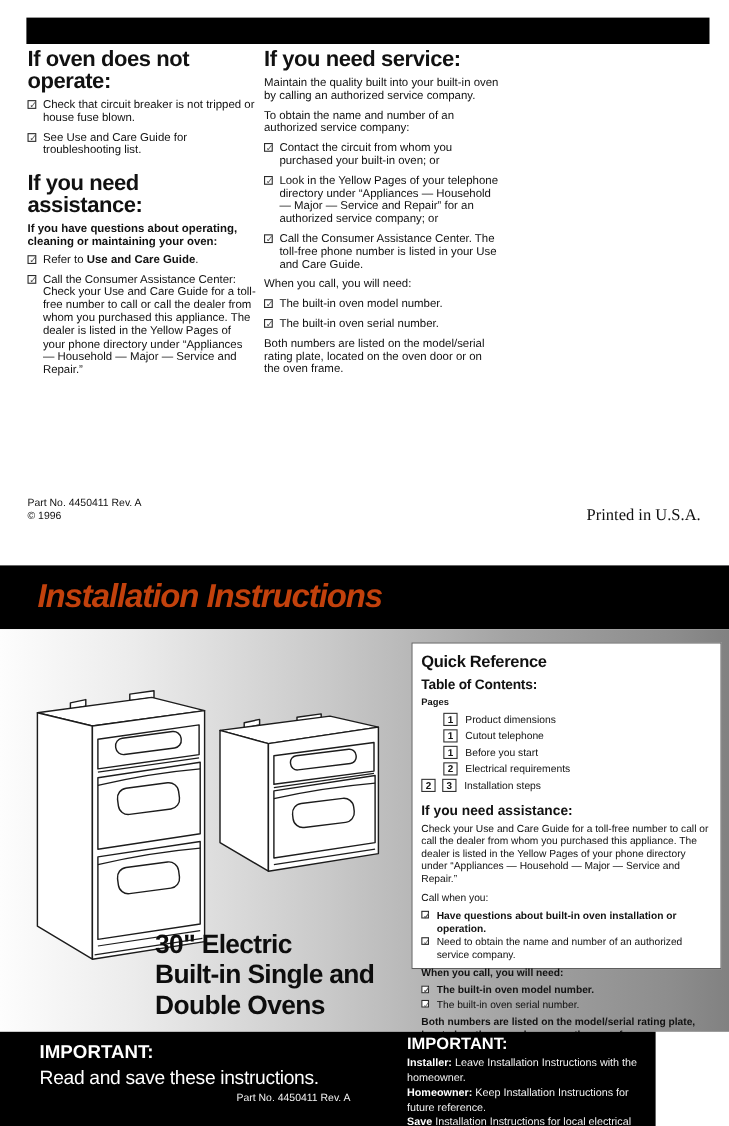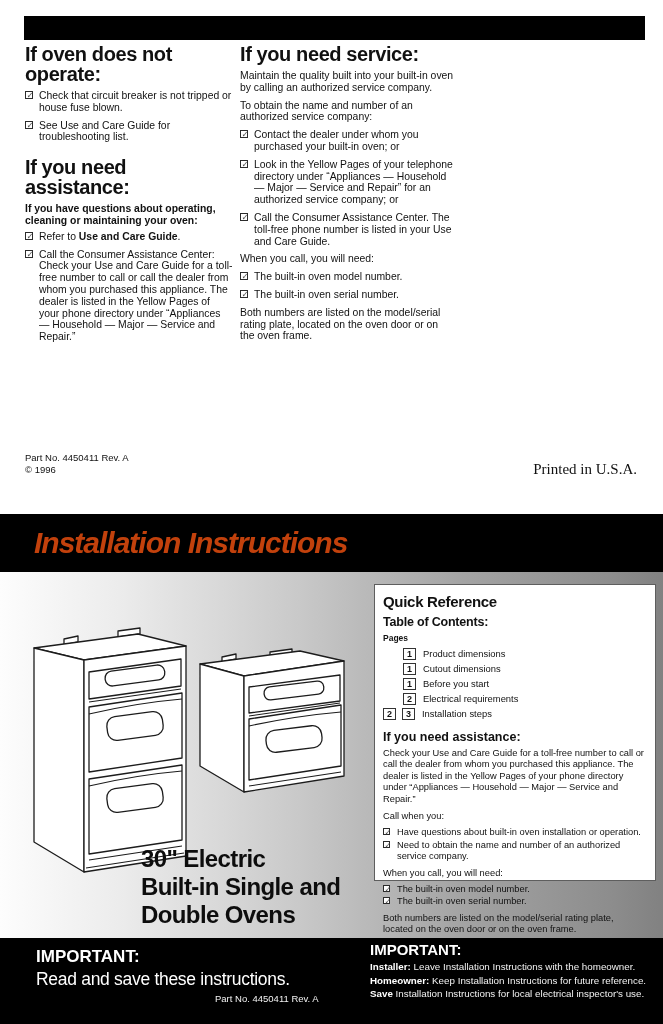--- a/index.html
+++ b/index.html
@@ -50,24 +50,24 @@
   .pgbox { flex:0 0 auto; width:13px; height:12px; border:1px solid #333; background:#fff;
            font-size:9px; font-weight:bold; display:flex; align-items:center; justify-content:center;
            margin-right:7px; }
   .pgbox + .pgbox { margin-left:-1px; }
   .qr-h2 { font-size:12.5px; font-weight:bold; margin:9px 0 4px 0; }
   .qr p, .qr .ci { font-size:9.3px; line-height:11.4px; }
   .qr .p { margin-bottom:6px; }
   .qr .ci { margin-bottom:1px; gap:7px; }
   .qr .cb { width:7px; height:7px; }
   .qr .cb::before { font-size:8px; top:-2px; }
-  .qr .mt { margin-top:5px; }
-
-  
-  .footer { position:absolute; left:0; top:938px; width:663px; height:86px; background:#000; color:#fff; }
+  .qr .mt { margin-top:5px;font-weight:bold; }
+
+  
+  .footer { position:absolute; left:0; top:938px; width:596px; height:86px; background:#000; color:#fff; }
   .fl-title { position:absolute; left:36px; top:9px; font-size:17px; font-weight:bold; }
   .fl-line  { position:absolute; left:36px; top:31px; font-size:17.5px; font-weight:normal; letter-spacing:-0.3px; }
   .fl-part  { position:absolute; left:215px; top:55px; font-size:9.5px; color:#f2f2f2; }
   .fr-title { position:absolute; left:370px; top:3px; font-size:15px; font-weight:bold; }
   .fr-lines { position:absolute; left:370px; top:22px; font-size:9.8px; line-height:13.5px; color:#f2f2f2; }
   .fr-lines b { color:#fff;margin-top:28px; }
 
   svg .ln { fill:none; stroke:#1c1c1c; stroke-width:1.1; }
   svg .shp { fill:#ffffff; stroke:#1c1c1c; stroke-width:1.3; stroke-linejoin:round; }
 </style>
@@ -100,21 +100,21 @@
       <span>Call the Consumer Assistance Center: Check your Use and Care Guide for a toll-free number to call or call the dealer from whom you purchased this appliance. The dealer is listed in the Yellow Pages of your phone directory under “Appliances — Household — Major — Service and Repair.”</span>
     </div>
   </div>
 
   <div class="col col-right">
     <div class="h1">If you need service:</div>
     <div class="p">Maintain the quality built into your built-in oven by calling an authorized service company.</div>
     <div class="p">To obtain the name and number of an authorized service company:</div>
     <div class="ci">
       <span class="cb"></span>
-      <span>Contact the dealer under whom you purchased your built-in oven; or</span>
+      <span>Contact the circuit from whom you purchased your built-in oven; or</span>
     </div>
     <div class="ci">
       <span class="cb"></span>
       <span>Look in the Yellow Pages of your telephone directory under “Appliances — Household — Major — Service and Repair” for an authorized service company; or</span>
     </div>
     <div class="ci">
       <span class="cb"></span>
       <span>Call the Consumer Assistance Center. The toll-free phone number is listed in your Use and Care Guide.</span>
     </div>
     <div class="p">When you call, you will need:</div>
@@ -181,21 +181,21 @@
       <div class="qr-pages">Pages</div>
 
       <div class="toc-row">
         <span class="toc-spacer"></span>
         <span class="pgbox">1</span>
         <span>Product dimensions</span>
       </div>
       <div class="toc-row">
         <span class="toc-spacer"></span>
         <span class="pgbox">1</span>
-        <span>Cutout dimensions</span>
+        <span>Cutout telephone</span>
       </div>
       <div class="toc-row">
         <span class="toc-spacer"></span>
         <span class="pgbox">1</span>
         <span>Before you start</span>
       </div>
       <div class="toc-row">
         <span class="toc-spacer"></span>
         <span class="pgbox">2</span>
         <span>Electrical requirements</span>

